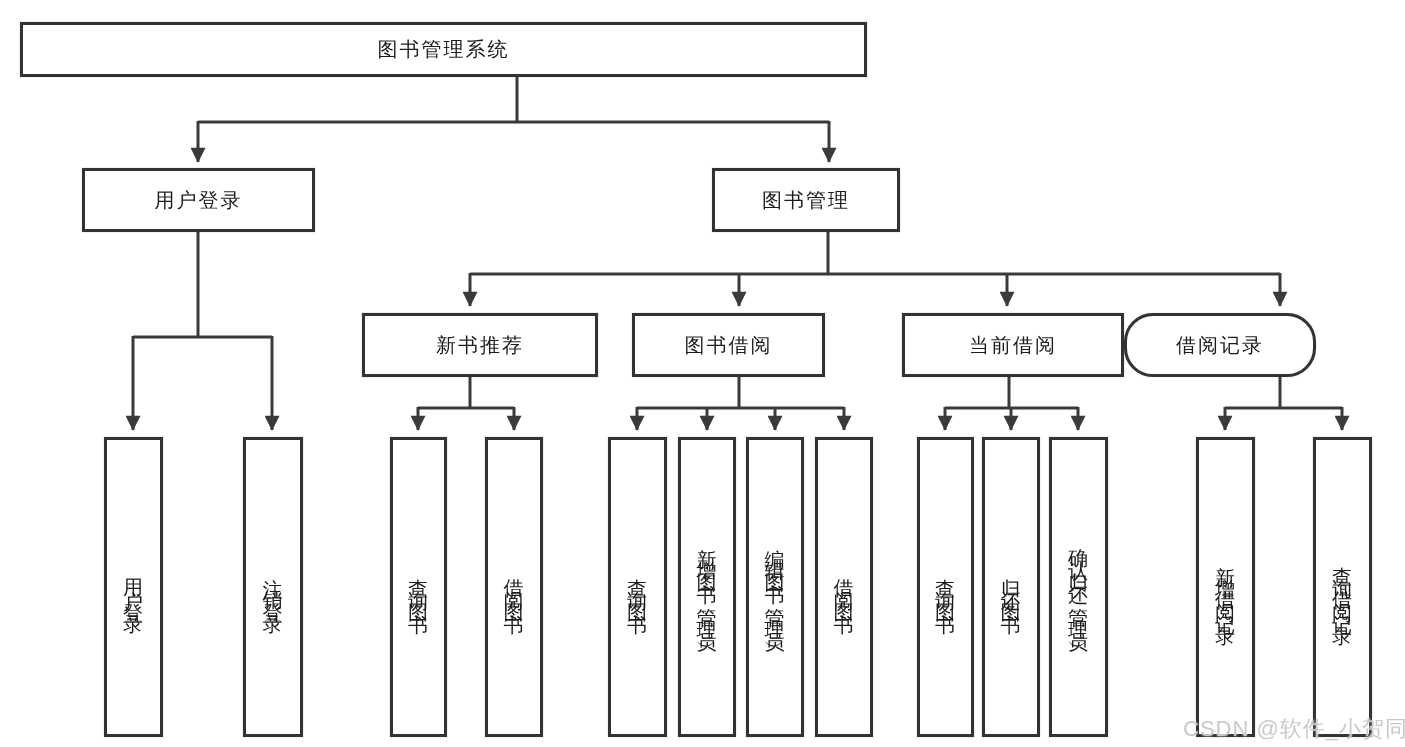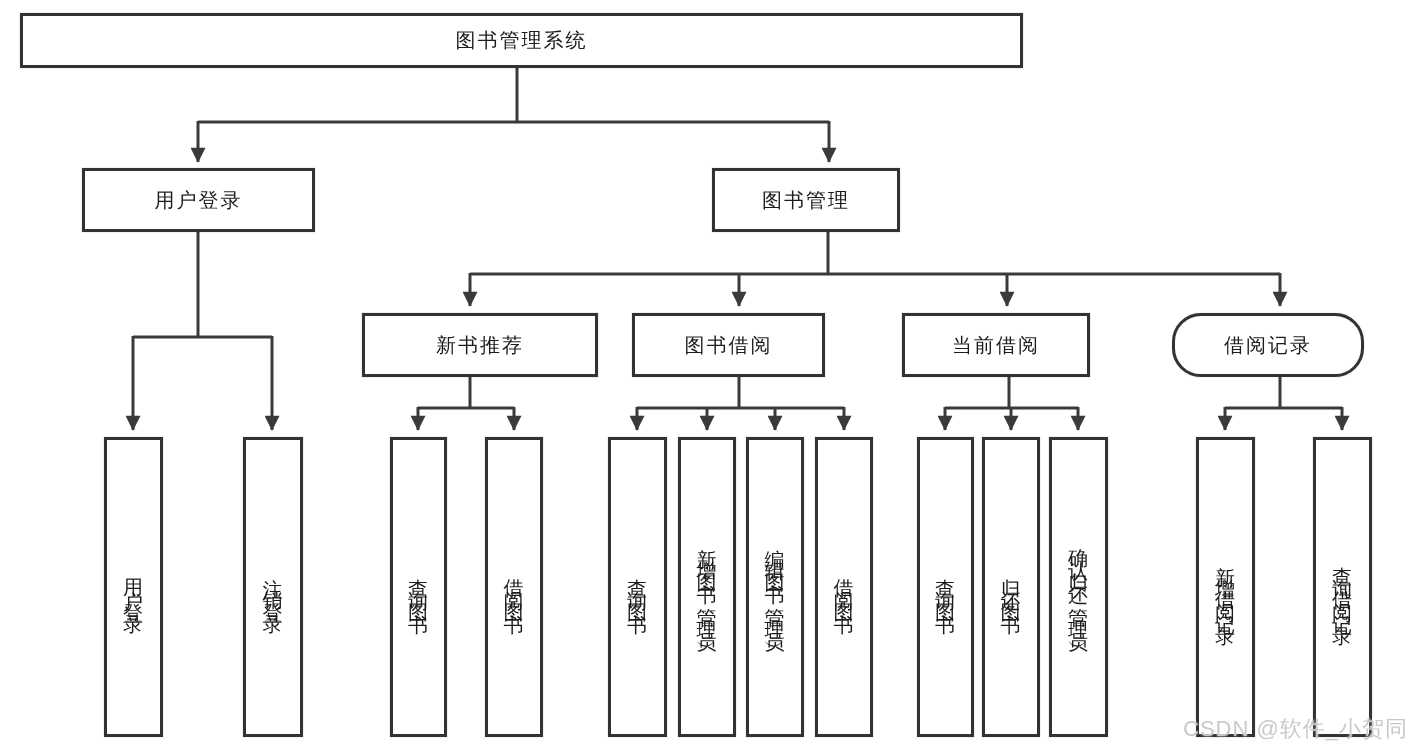--- a/index.html
+++ b/index.html
@@ -24,21 +24,21 @@
     border: 3px solid #333333;
     box-shadow: 0 0 1px rgba(0,0,0,0.35);
     display: flex;
     align-items: center;
     justify-content: center;
     z-index: 2;
     font-size: 20px;
     letter-spacing: 2px;
     white-space: nowrap;
   }
-  .node.root  { left: 20px;  top: 13px;  width: 1003px; height: 55px; }
+  .node.root  { left: 20px;  top: 22px;  width: 847px; height: 55px; }
   .node.lvl2  { top: 168px; height: 64px; }
   .node.lvl3  { top: 313px; height: 64px; }
   .node.leaf  { top: 437px; height: 300px; }
   .leaf .vtext {
     writing-mode: vertical-rl;
     text-orientation: mixed;
     font-size: 20px;
     letter-spacing: 12px;
     line-height: 1;
   }
@@ -109,22 +109,22 @@
     </g>
   </svg>
 
   <div class="node root">图书管理系统</div>
 
   <div class="node lvl2" style="left:82px; width:233px;">用户登录</div>
   <div class="node lvl2" style="left:712px; width:188px;">图书管理</div>
 
   <div class="node lvl3" style="left:362px; width:236px;">新书推荐</div>
   <div class="node lvl3" style="left:632px; width:193px;">图书借阅</div>
-  <div class="node lvl3" style="left:902px; width:188px;">当前借阅</div>
-  <div class="node lvl3" style="left:1172px; width:192px;border-radius:29px;">借阅记录</div>
+  <div class="node lvl3" style="left:902px; width:222px;">当前借阅</div>
+  <div class="node lvl3" style="left:1124px; width:192px;border-radius:29px;">借阅记录</div>
 
   <div class="node leaf" style="left:104px; width:59px;">
     <span class="vtext">用户登录</span>
   </div>
   <div class="node leaf" style="left:243px; width:60px;">
     <span class="vtext">注销登录</span>
   </div>
 
   <div class="node leaf" style="left:390px; width:57px;">
     <span class="vtext">查询图书</span>

